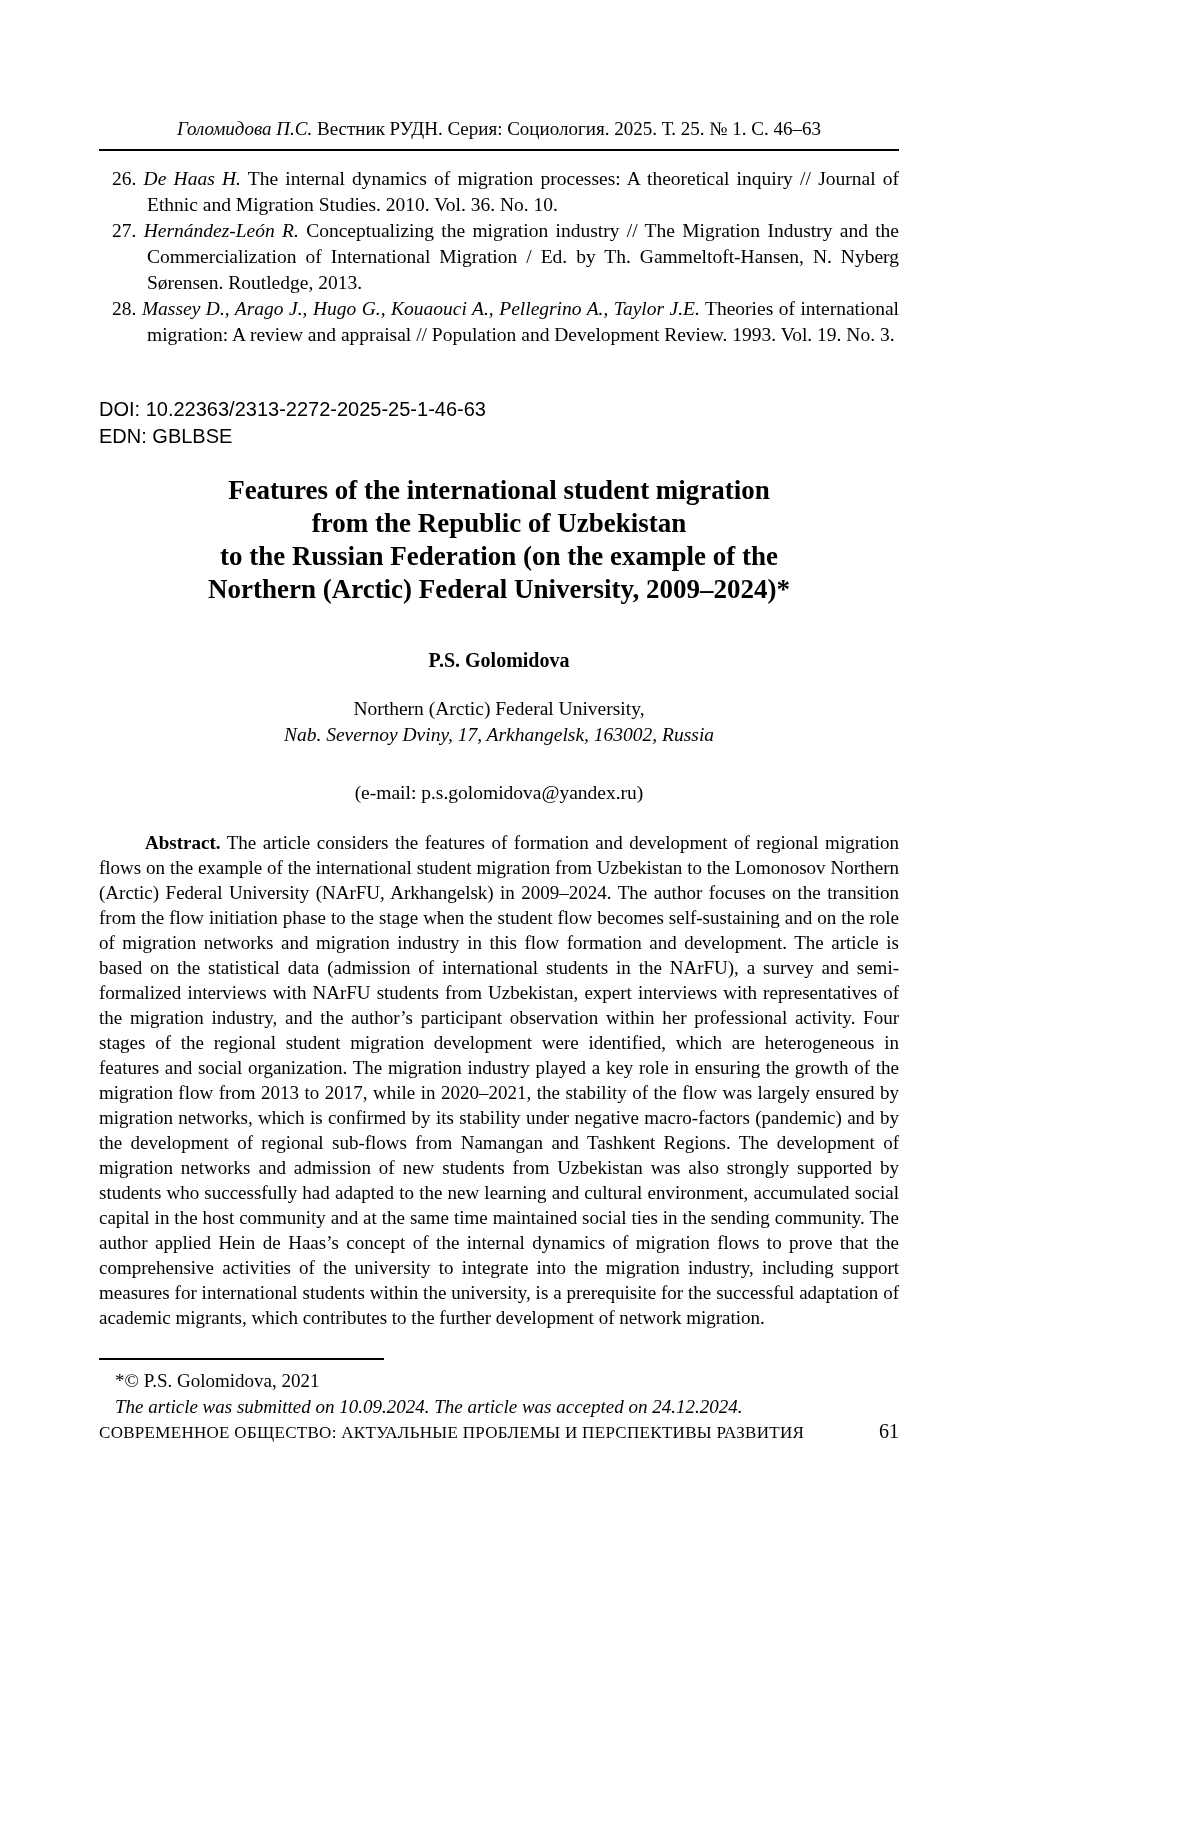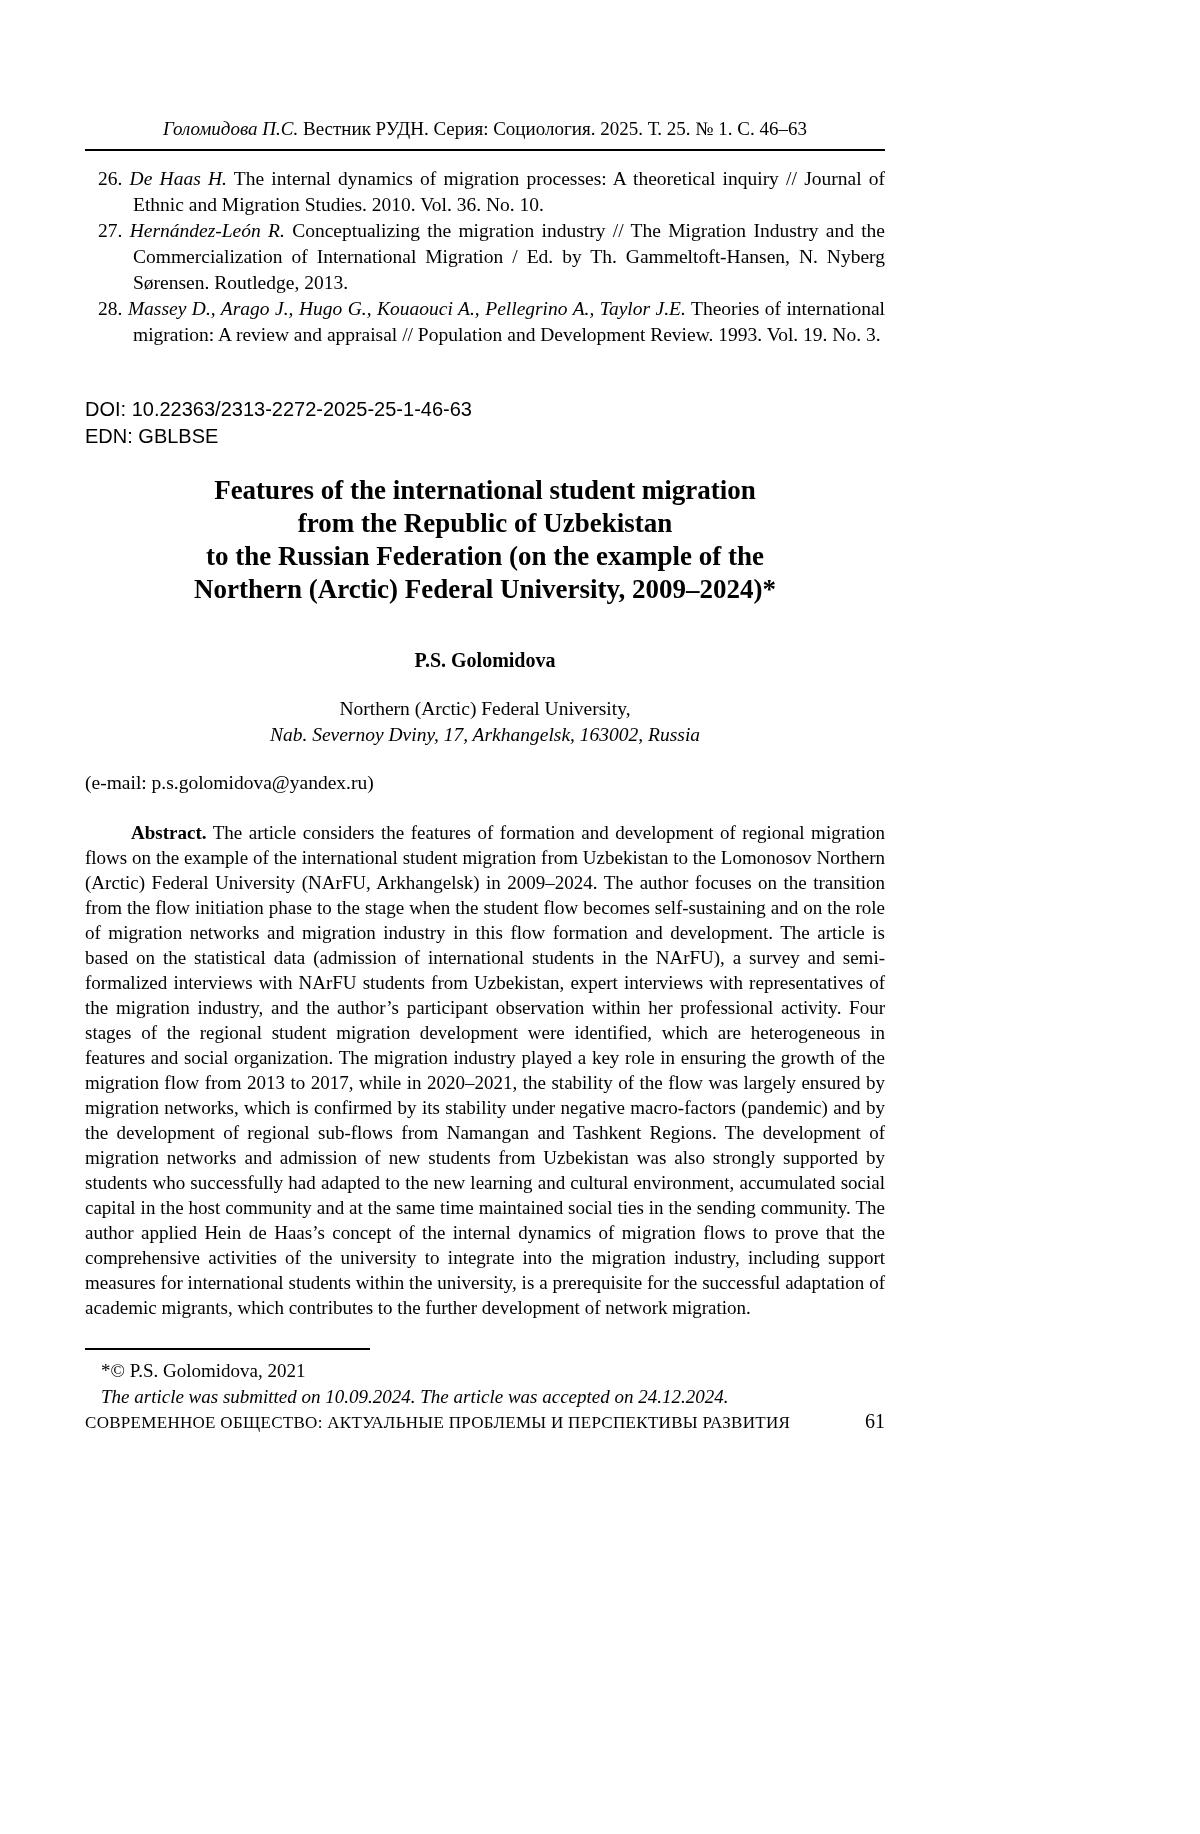--- a/index.html
+++ b/index.html
@@ -4,38 +4,38 @@
 <style>
   html, body { margin: 0; padding: 0; }
   body {
     width: 1200px; height: 1834px;
     background: #ffffff;
     color: #000;
     font-family: "Liberation Serif", serif;
     -webkit-font-smoothing: antialiased;
   }
   .page { position: relative; width: 1200px; height: 1834px; overflow: hidden; background: #fff; }
-  .content { position: absolute; left: 85px; top: 0; width: 800px; }
+  .content { position: absolute; left: 99px; top: 0; width: 800px; }
 
   .running-head { margin-top: 118px; text-align: center; font-size: 19px; line-height: 22px; white-space: nowrap; }
   .running-head .it { font-style: italic; }
   .head-rule { margin-top: 9px; height: 0; border-top: 2px solid #000; }
 
   .references { margin-top: 15px; font-size: 19.5px; line-height: 26px; }
   .ref { padding-left: 48px; text-indent: -35px; text-align: justify; }
   .ref .authors { font-style: italic; }
 
   .doi-block { margin-top: 48px; font-family: "Liberation Sans", sans-serif; font-size: 20px; line-height: 27px; }
 
   .title { margin-top: 24px; text-align: center; font-family: Liberation Serif, serif; font-weight: 700; font-size: 27px; line-height: 33px; }
 
   .author-name { margin-top: 42px; text-align: center; font-size: 20px; font-weight: 700; line-height: 24px; }
   .affiliation { margin-top: 24px; text-align: center; font-size: 19.5px; line-height: 26px; }
   .aff-address { font-style: italic; }
-  .email-line { margin-top: 22px; font-size: 19.5px; line-height: 26px; }
+  .email-line { margin-top: 32px; text-align: center; font-size: 19.5px; line-height: 26px; }
 
   .abstract { margin-top: 24px; text-align: justify; font-size: 19px; line-height: 25px; text-indent: 46px; }
   .abstract .label { font-weight: 700; }
 
   .footnote-rule { margin-top: 28px; width: 285px; border-top: 2px solid #000; height: 0; }
   .footnote-copyright { margin-top: 8px; padding-left: 16px; font-size: 19px; line-height: 26px; }
   .footnote-dates { padding-left: 16px; font-size: 19px; line-height: 26px; font-style: italic; }
 
   .page-footer { display: flex; justify-content: space-between; align-items: baseline; }
   .footer-section { font-size: 17px; letter-spacing: 0.3px; }

